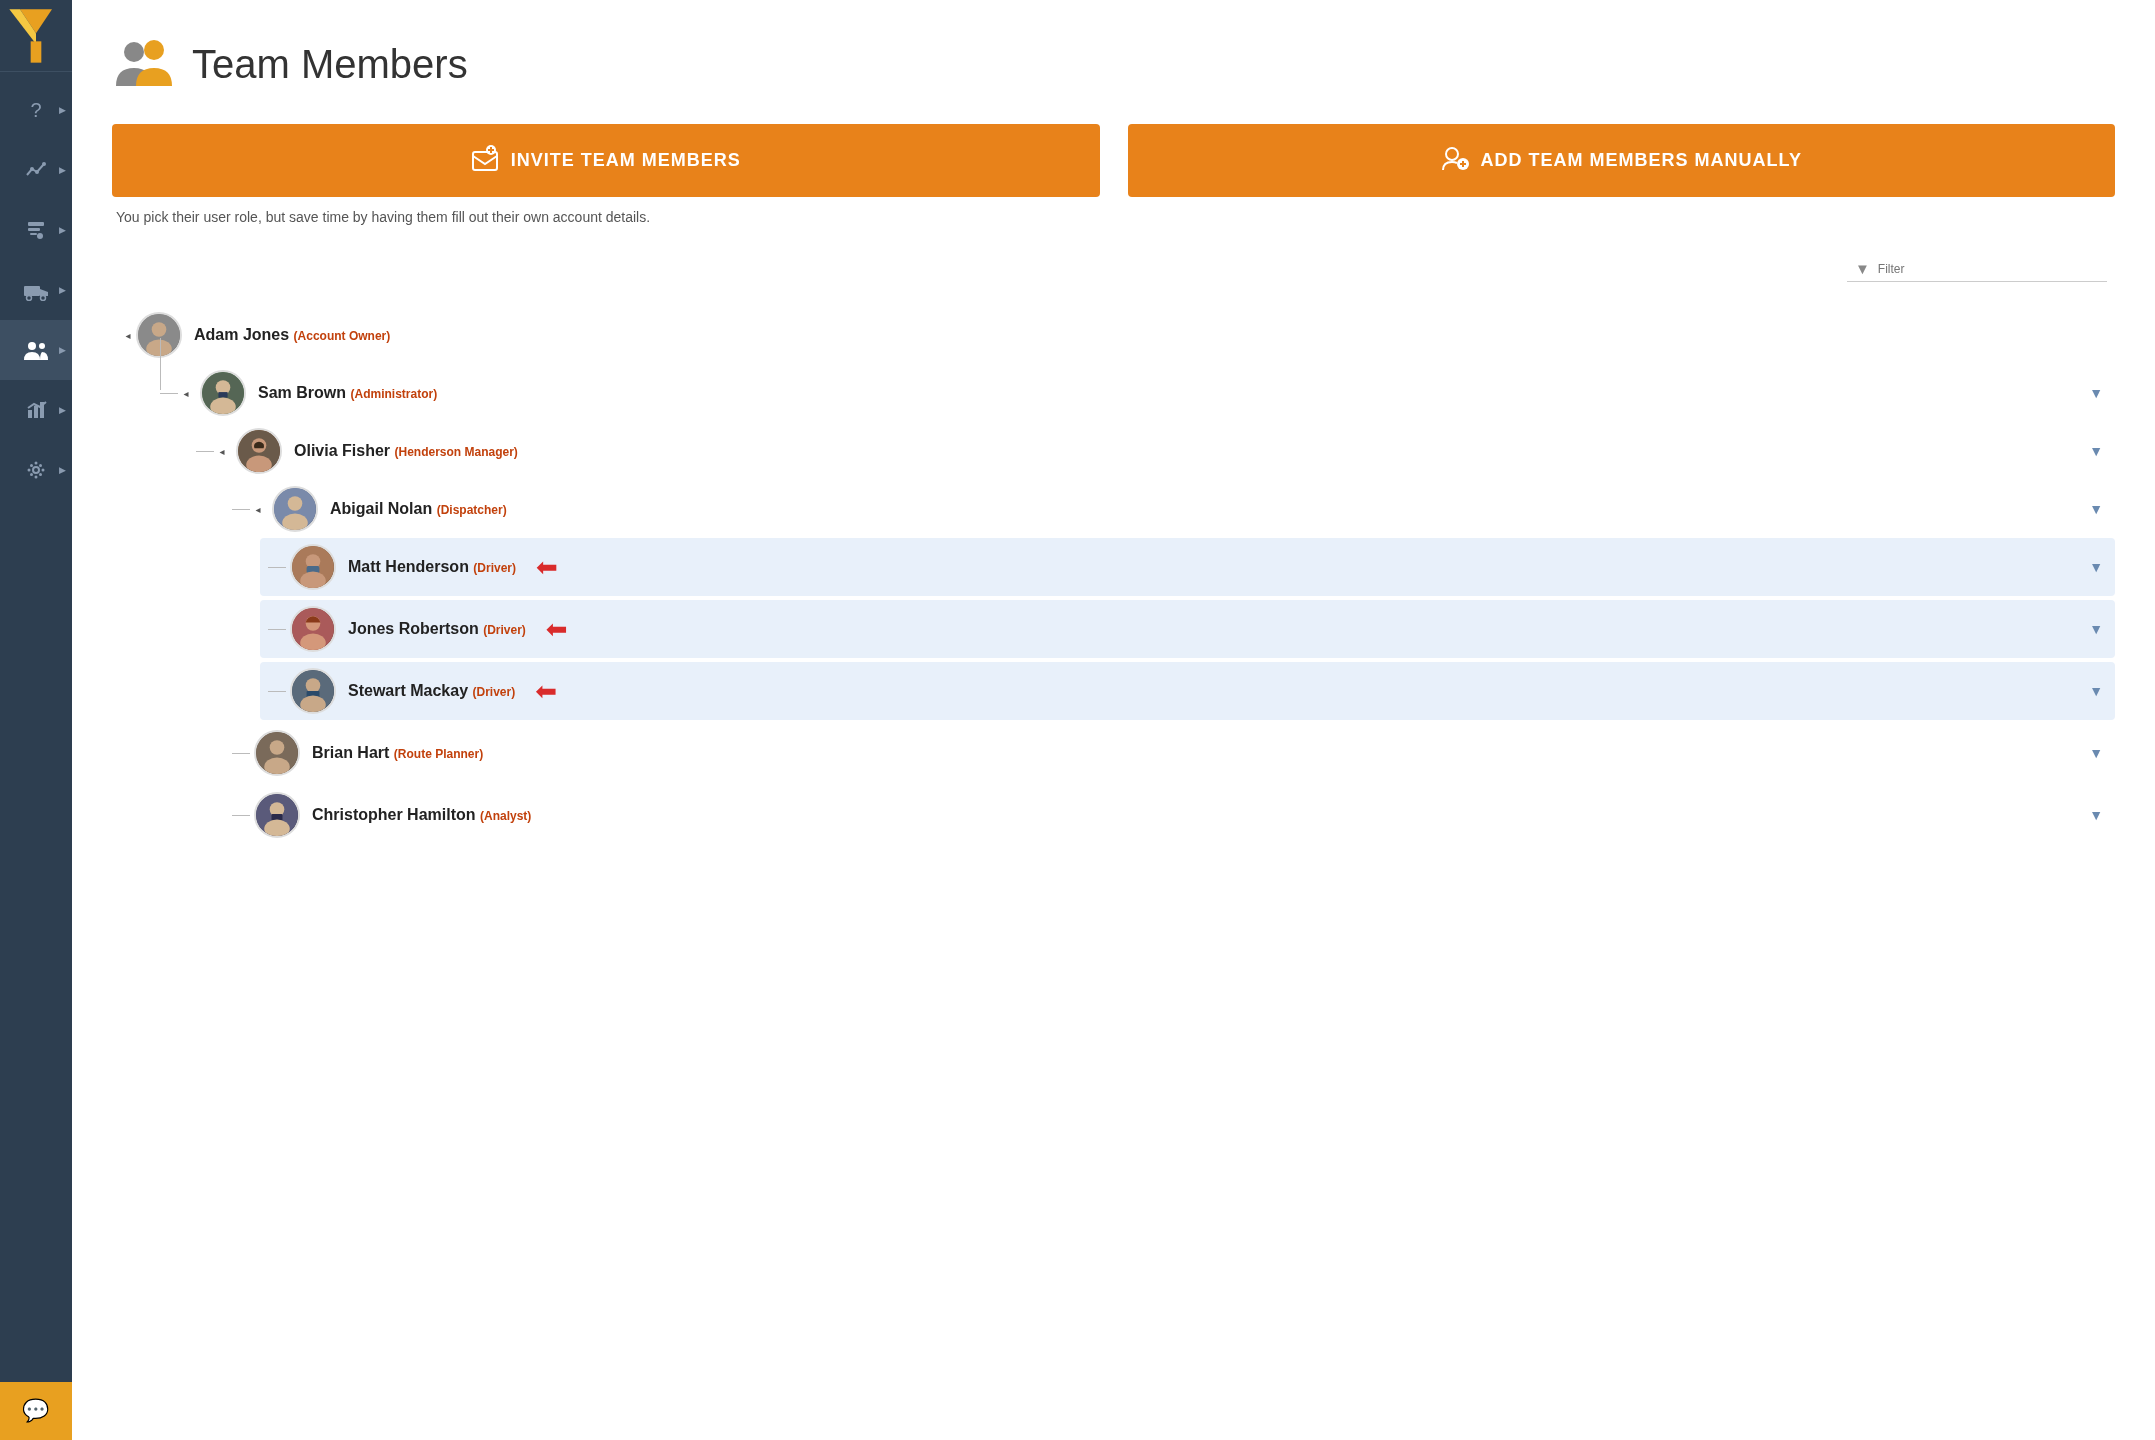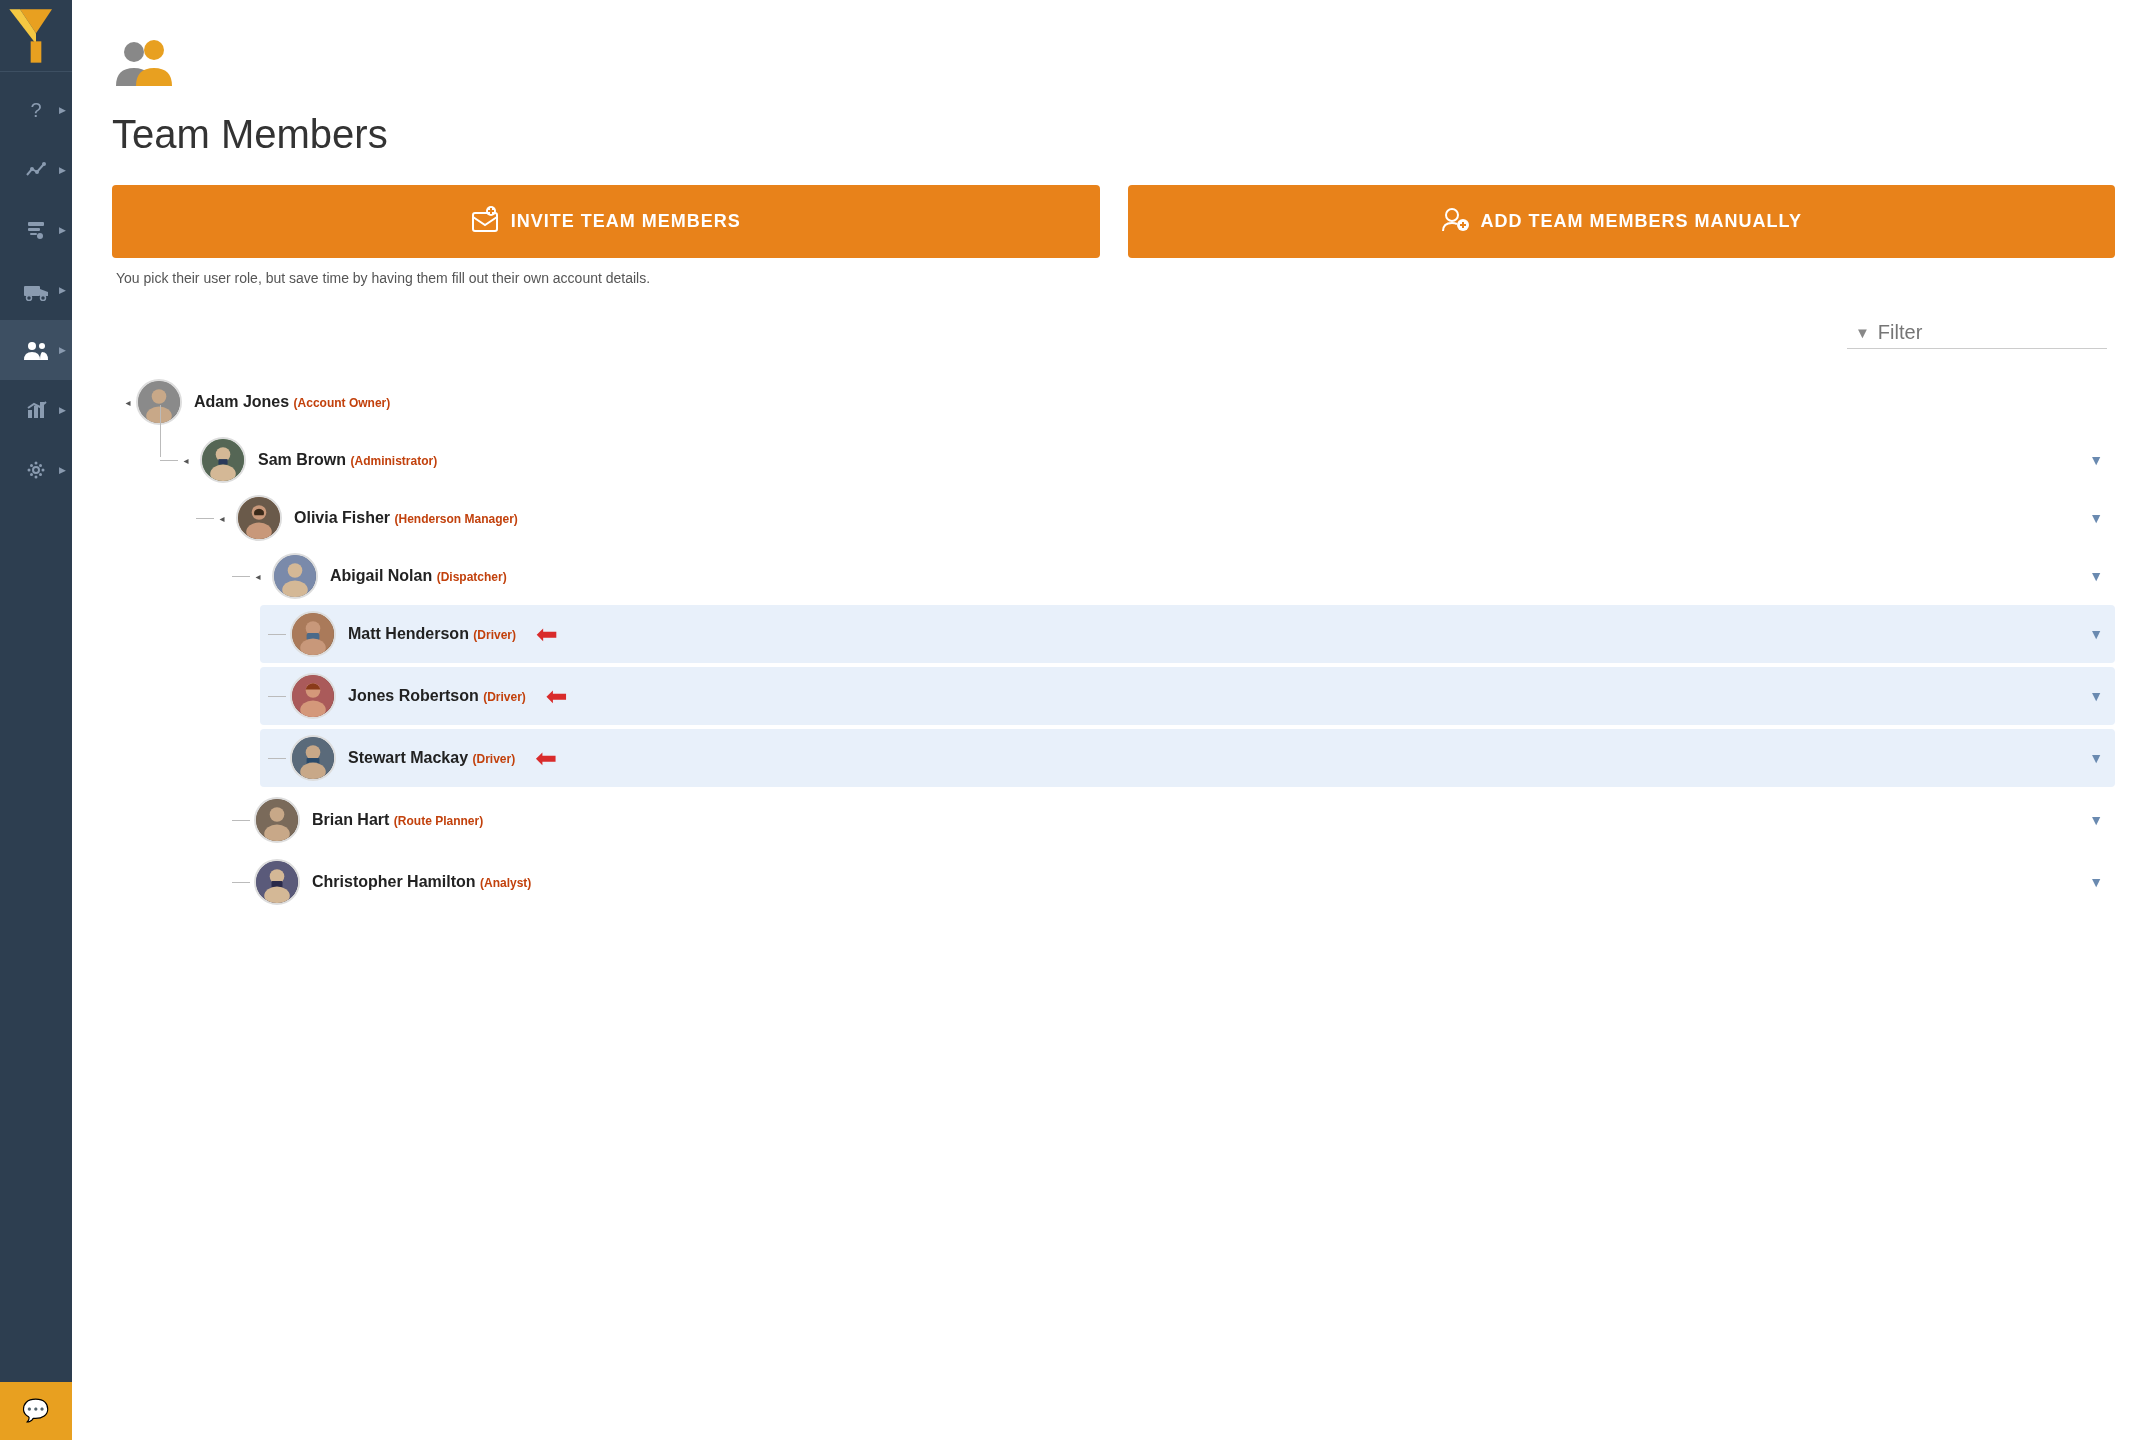--- a/index.html
+++ b/index.html
@@ -64,23 +64,23 @@
     .main {
       flex: 1;
       overflow-y: auto;
       padding: 32px 40px;
       background: #fff;
     }
 
     
     .page-header {
       display: flex;
+      align-items: center;
       margin-bottom: 28px;
       gap: 16px;
-      flex-direction: column;
     }
     .page-header-icon {
       display: flex;
       align-items: center;
     }
     .team-icon {
       width: 64px;
       height: 64px;
     }
     .page-title {
@@ -136,21 +136,21 @@
       align-items: center;
       gap: 8px;
       border-bottom: 1px solid #ccc;
       padding: 4px 8px;
       width: 260px;
     }
     .filter-icon { color: #888; font-size: 15px; }
     .filter-input {
       border: none;
       outline: none;
-      font-size: 20px;
+      font-size: 12px;
       color: #aaa;
       background: transparent;
       width: 100%;
     }
 
     
     .team-tree {
       padding-left: 8px;
     }
     .tree-node {

